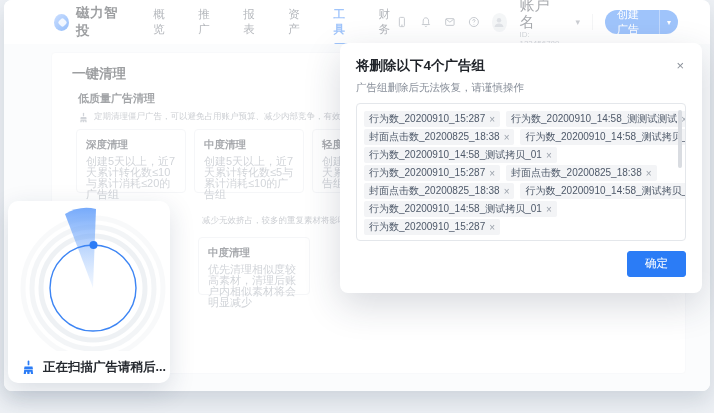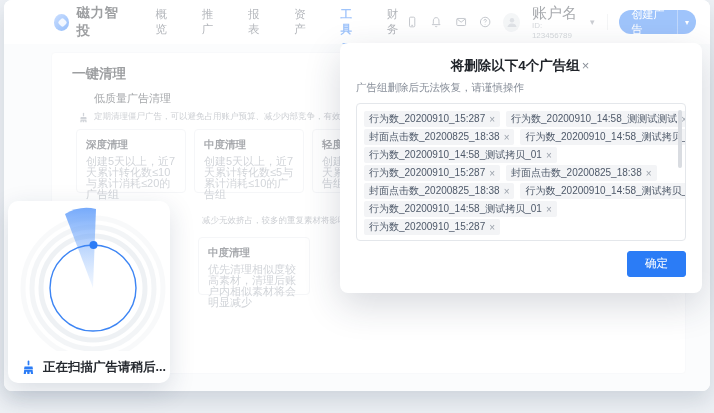--- a/index.html
+++ b/index.html
@@ -3,22 +3,22 @@
 <meta charset="utf-8">
 <style>
   * { margin:0; padding:0; box-sizing:border-box; }
   html,body { width:714px; height:413px; }
   body { font-family:"Liberation Sans","DejaVu Sans",sans-serif; background:#eef1f5; }
   .stage { position:relative; width:714px; height:413px; overflow:hidden; }
   .win { position:absolute; left:4px; top:0; width:706px; height:391px; background:#fff;
          border-radius:8px; box-shadow:0 10px 22px rgba(40,60,90,.16); }
 
   
-  .topbar { position:absolute; left:0; top:0; right:0; height:44px; display:flex; align-items:center;
-            padding:0 14px 0 50px; background:#fff; border-radius:8px 8px 0 0; }
+  .topbar { position:absolute; left:0; top:0; right:6px; height:44px; display:flex; align-items:center;
+            padding:0 26px 0 50px; background:#fff; border-radius:8px 8px 0 0; }
   .brand { display:flex; align-items:center; gap:7px; }
   .brand-icon { width:17px; height:17px; border-radius:50%;
                 background:linear-gradient(135deg,#8db8ff 0%,#2b7cf6 80%); position:relative; }
   .brand-icon::after { content:""; position:absolute; left:5px; top:5px; width:7px; height:7px;
                 background:rgba(255,255,255,.85); border-radius:2px; transform:rotate(45deg); }
   .brand-name { font-size:13.5px; font-weight:700; color:#262a30; letter-spacing:.5px; }
   .nav { display:flex; gap:27px; margin-left:28px; }
   .nav-item { font-size:11.5px; color:#565d68; cursor:pointer; position:relative; padding:14px 0; }
   .nav-item.active { color:#2b7cf6; font-weight:600; }
   .nav-item.active::after { content:""; position:absolute; left:50%; transform:translateX(-50%);
@@ -39,21 +39,21 @@
   .create-main { padding:0 12px; font-size:11px; display:flex; align-items:center; }
   .create-caret { padding:0 7px; border-left:1px solid rgba(255,255,255,.35); font-size:8px;
                 display:flex; align-items:center; }
 
   
   .content { position:absolute; left:0; right:0; top:44px; bottom:0; background:#f7f8fa;
              border-radius:0 0 8px 8px; }
   .panel { position:absolute; left:47px; top:8px; width:635px; height:322px; background:#fff;
            border:1px solid #f0f2f5; border-radius:4px; }
   .page-title { position:absolute; left:20px; top:12px; font-size:13.5px; font-weight:700; color:#262a30; }
-  .sec-title { position:absolute; left:42px; top:38px; font-size:11px; font-weight:400; color:#33383f;text-align:center; }
+  .sec-title { position:absolute; left:26px; top:38px; font-size:11px; font-weight:700; color:#33383f;text-align:center; }
   .desc-row { position:absolute; left:26px; top:58px; display:flex; align-items:center; gap:5px;
               font-size:8.5px; color:#8d939d; }
   .cards { position:absolute; left:24px; top:76px; display:flex; gap:8px; }
   .opt-card { width:110px; height:64px; border:1px solid #e9ebef; border-radius:4px; background:#fff;
               padding:8px 9px; cursor:pointer; }
   .opt-title { font-size:10.5px; font-weight:700; color:#3c414a; margin-bottom:4px; }
   .opt-desc { font-size:11px; color:#9aa1ab; line-height:11px; }
   .desc-row2 { position:absolute; left:150px; top:162px; font-size:8.5px; color:#8d939d; }
   .cards2 { position:absolute; left:24px; top:184px; display:flex; gap:34px; }
   .opt-card.selected { width:88px; height:57px; border-color:#2b7cf6; position:relative; }
@@ -69,21 +69,21 @@
                border-radius:10px; box-shadow:0 8px 26px rgba(30,50,80,.15); z-index:20; }
   .radar { position:absolute; left:0; top:0; }
   .scan-footer { position:absolute; left:0; right:0; bottom:0; height:32px; display:flex;
                  align-items:center; gap:7px; padding-left:13px; font-size:12.5px; font-weight:600;
                  color:#262a30; }
 
   
   .modal { position:absolute; left:336px; top:43px; width:362px; height:250px; background:#fff;
            border-radius:8px; box-shadow:0 12px 36px rgba(31,45,70,.18); z-index:30;
            padding:14px 16px 13px; }
-  .modal-head { display:flex; justify-content:center; align-items:flex-start; }
+  .modal-head { display:flex; justify-content:space-between; align-items:flex-start; }
   .modal-title { font-size:13.5px; font-weight:700; color:#1f2329; }
   .modal-close { font-size:13px; color:#8a9099; cursor:pointer; line-height:1; padding:2px; }
   .modal-sub { margin-top:6px; font-size:10.5px; color:#878e99; }
   .tagbox { margin-top:8px; height:138px; border:1px solid #e4e7eb; border-radius:4px;
             padding:7px 12px 0 7px; position:relative; overflow:hidden; }
   .tag-row { display:flex; gap:6px; margin-bottom:2px; }
   .tag { display:inline-flex; align-items:center; gap:4px; background:#f3f4f6; border-radius:2px;
          padding:2px 5px; font-size:10px; color:#4e5969; white-space:nowrap; height:16px; }
   .tag-x { color:#9aa1ab; font-size:10px; cursor:pointer; }
   .scroll-thumb { position:absolute; right:3px; top:6px; width:4px; height:58px; background:#d9dce1;

